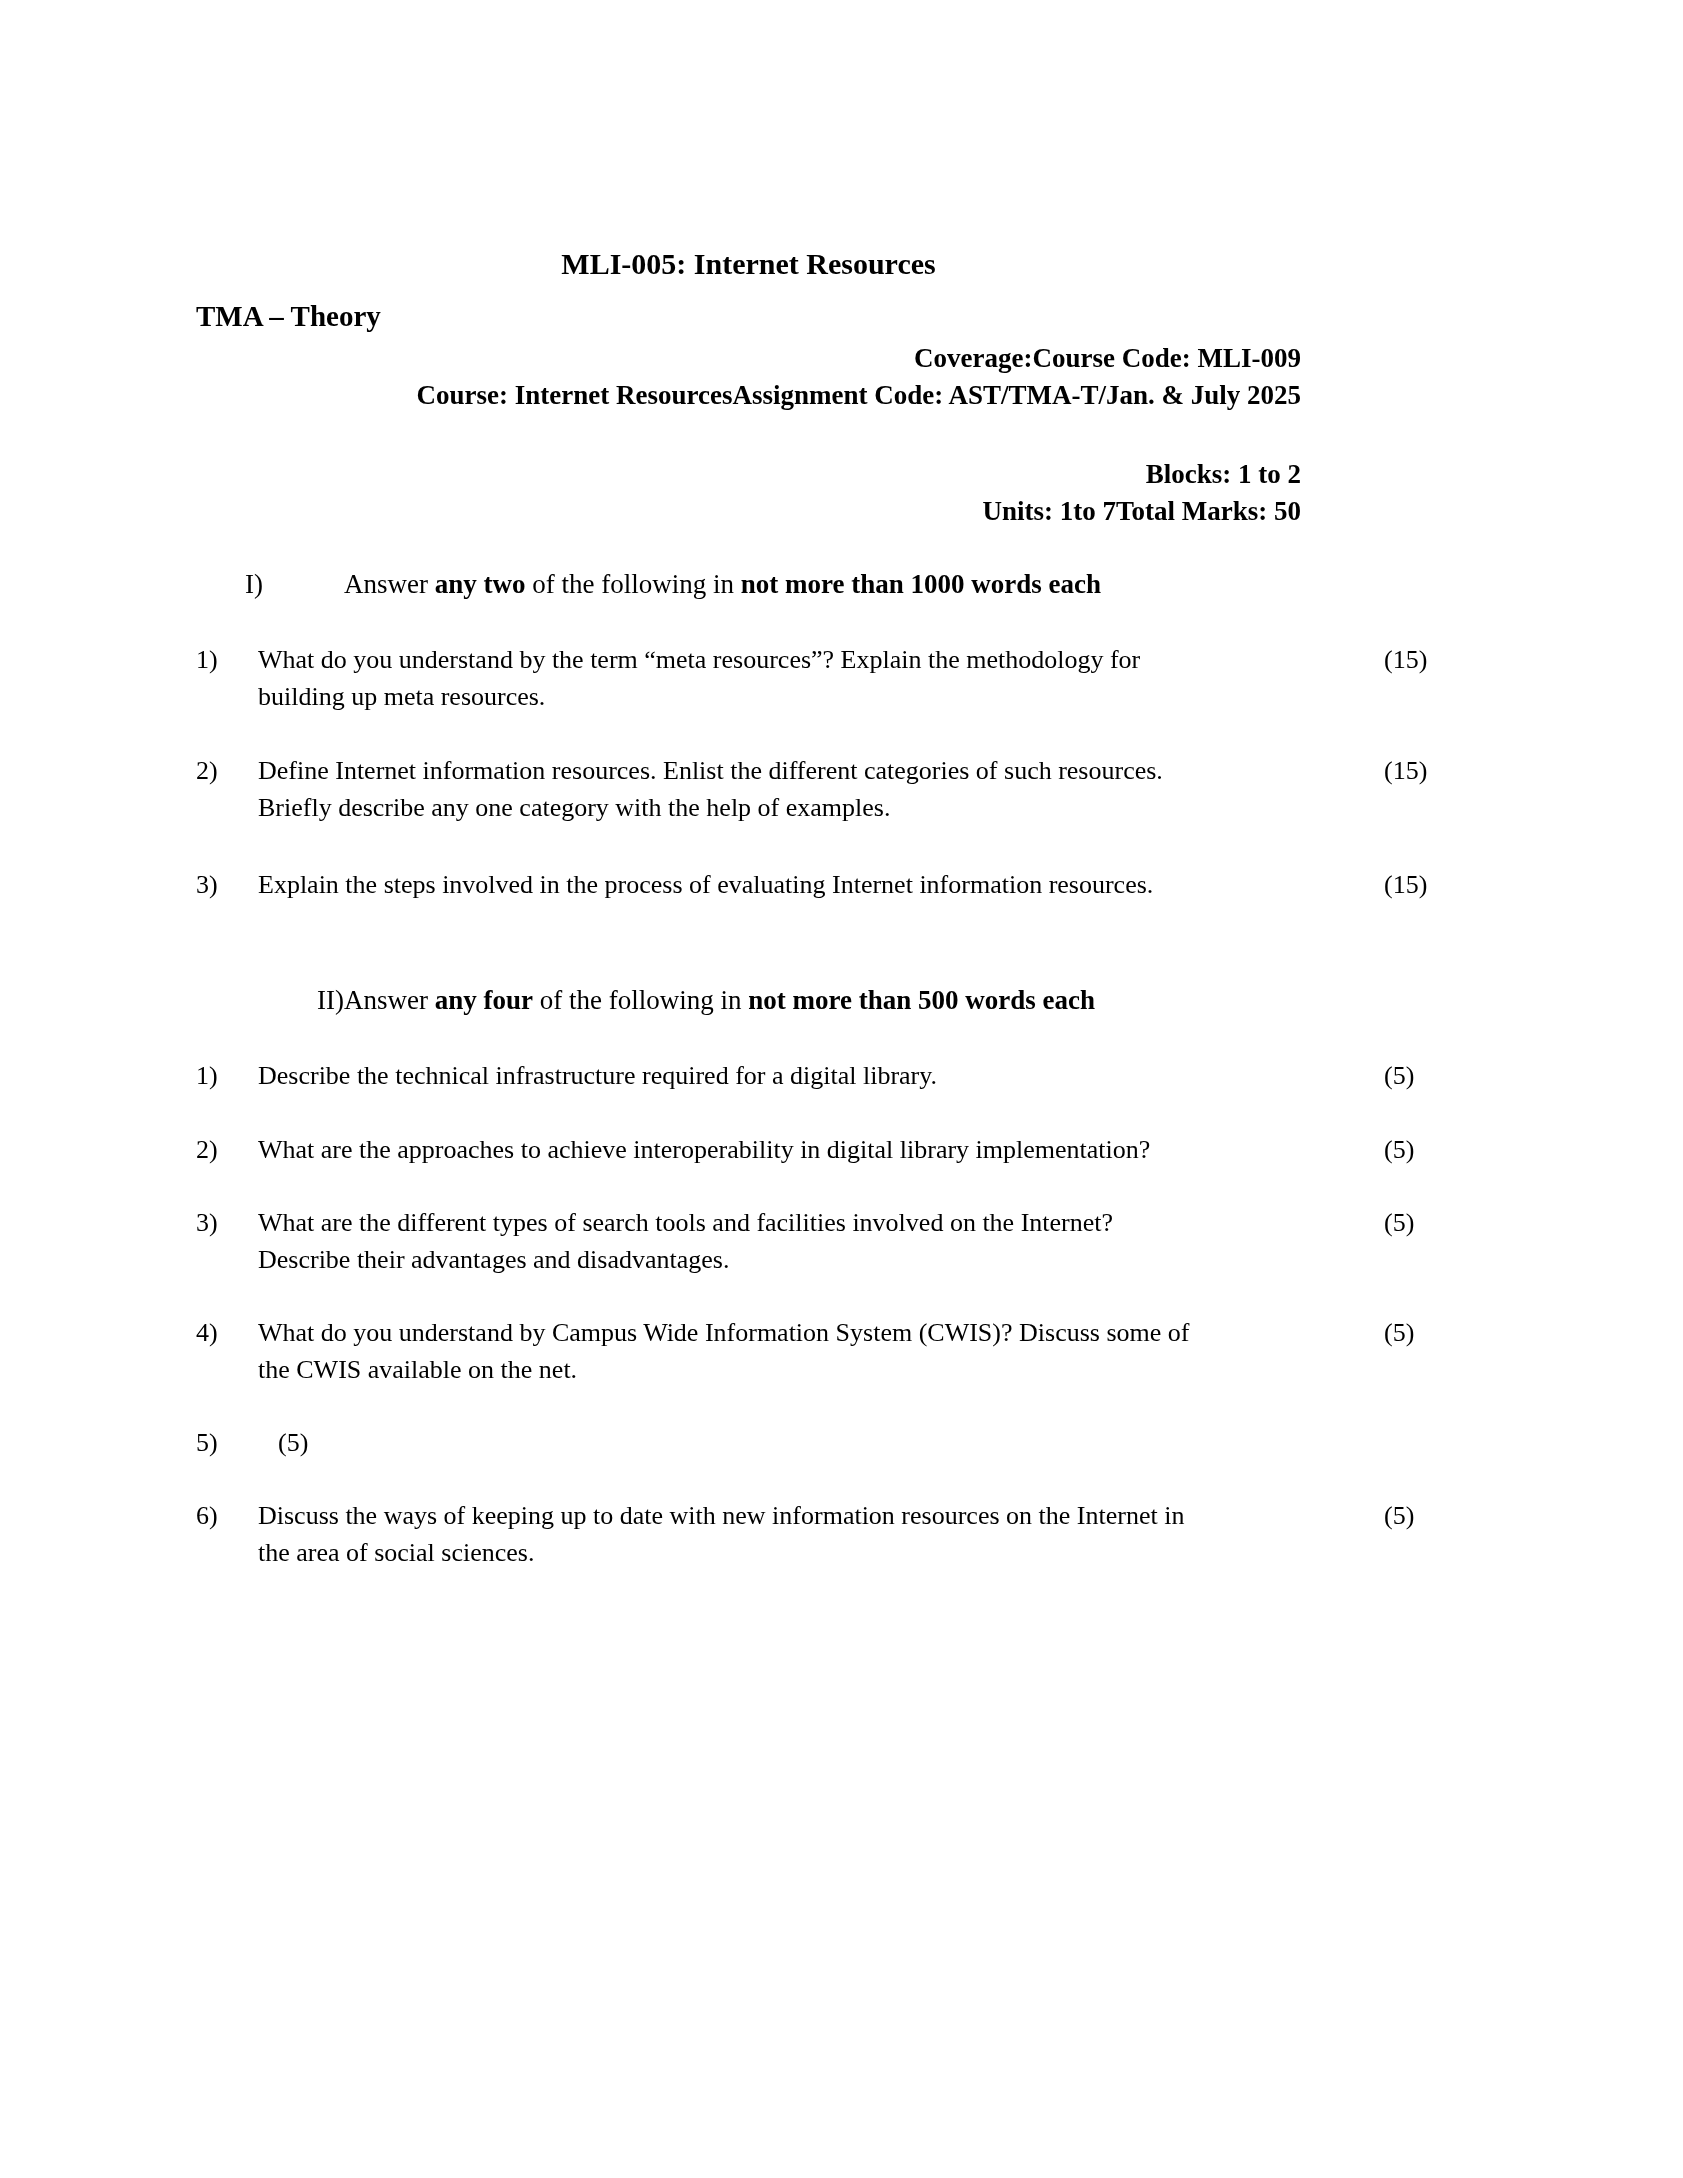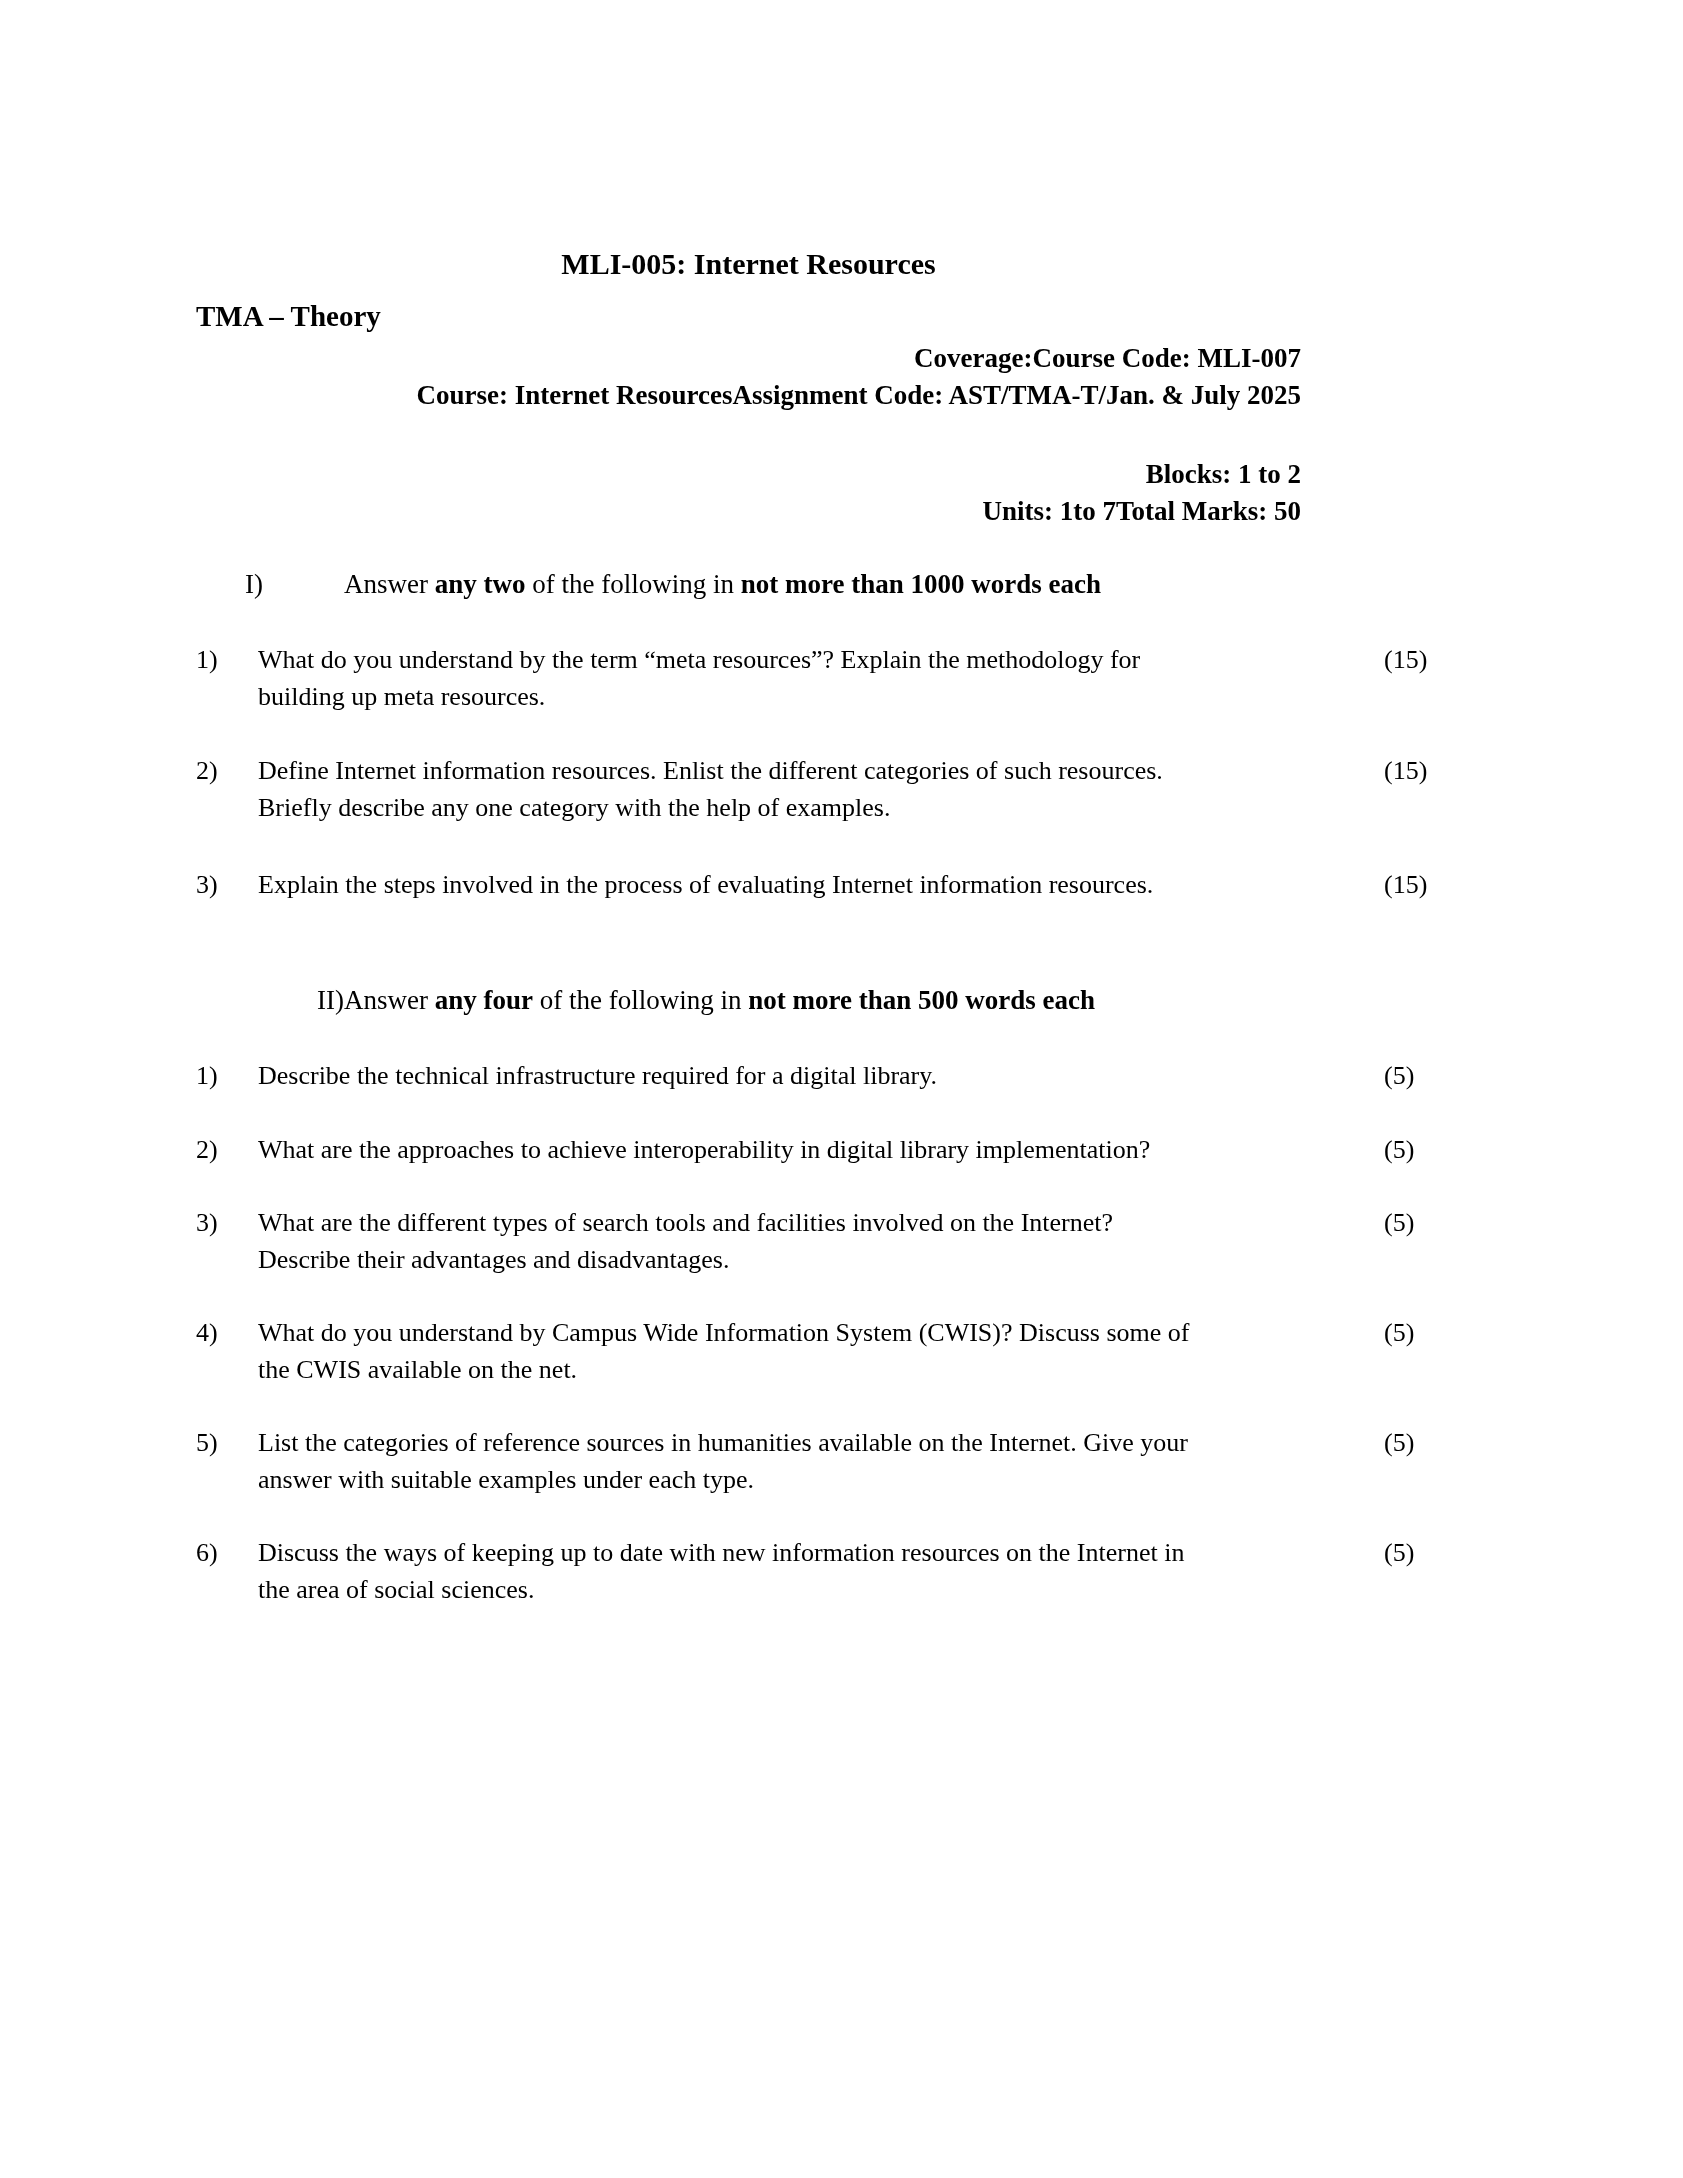--- a/index.html
+++ b/index.html
@@ -71,21 +71,21 @@
 <body>
 
 <div class="page">
   <div class="content">
 
     <div class="doc-title">MLI-005: Internet Resources</div>
     <div class="doc-subtitle">TMA – Theory</div>
 
     <div class="hdr-row first">
       <span>Coverage:</span>
-      <span>Course Code: MLI-007</span>
+      <span>Course Code: MLI-009</span>
     </div>
     <div class="hdr-row">
       <span>Course: Internet Resources</span>
       <span>Assignment Code: AST/TMA-T/Jan. &amp; July 2025</span>
     </div>
 
     <div class="hdr-row blocks">
       <span>Blocks: 1 to 2</span>
       <span></span>
     </div>
@@ -139,22 +139,20 @@
       <span class="q-marks">(5)</span>
     </div>
     <div class="question" style="margin-top:36px;">
       <span class="q-num">4)</span>
       <span class="q-text">What do you understand by Campus Wide Information System (CWIS)? Discuss some of
 the CWIS available on the net.</span>
       <span class="q-marks">(5)</span>
     </div>
     <div class="question" style="margin-top:36px;">
       <span class="q-num">5)</span>
-      <span class="q-text">List the categories of reference sources in humanities available on the Internet. Give your
-answer with suitable examples under each type.</span>
       <span class="q-marks">(5)</span>
     </div>
     <div class="question" style="margin-top:36px;">
       <span class="q-num">6)</span>
       <span class="q-text">Discuss the ways of keeping up to date with new information resources on the Internet in
 the area of social sciences.</span>
       <span class="q-marks">(5)</span>
     </div>
 
   </div>

